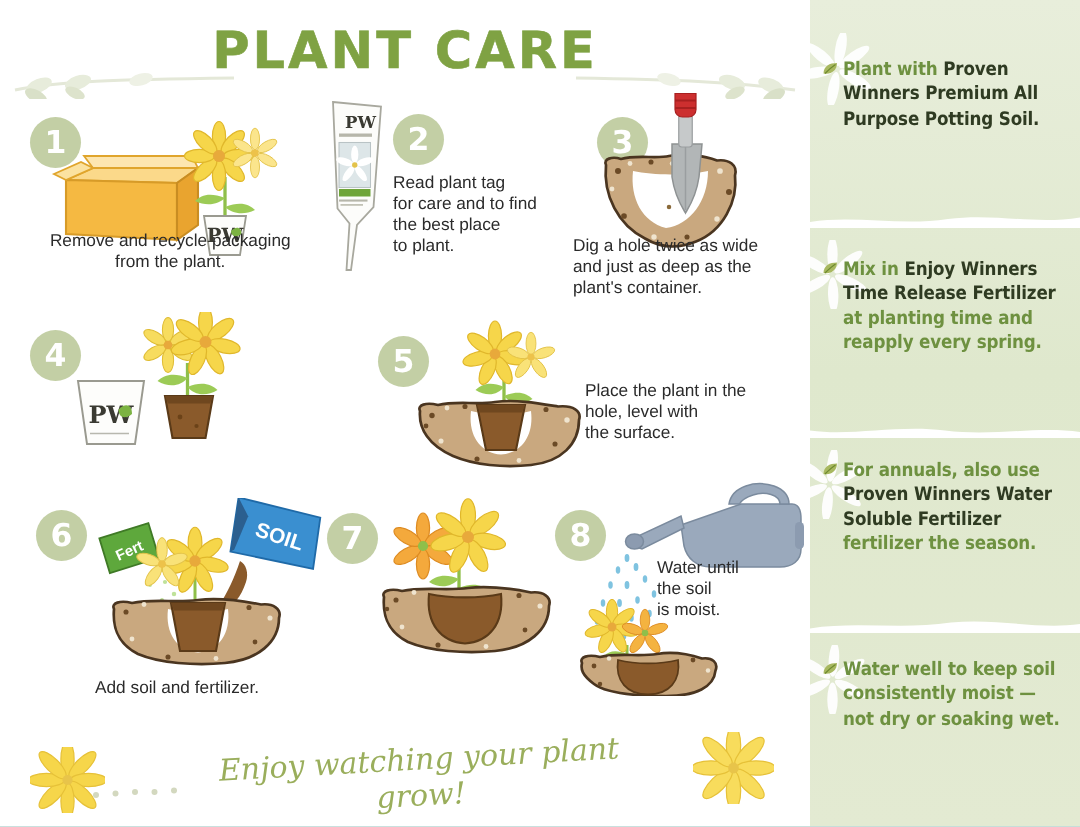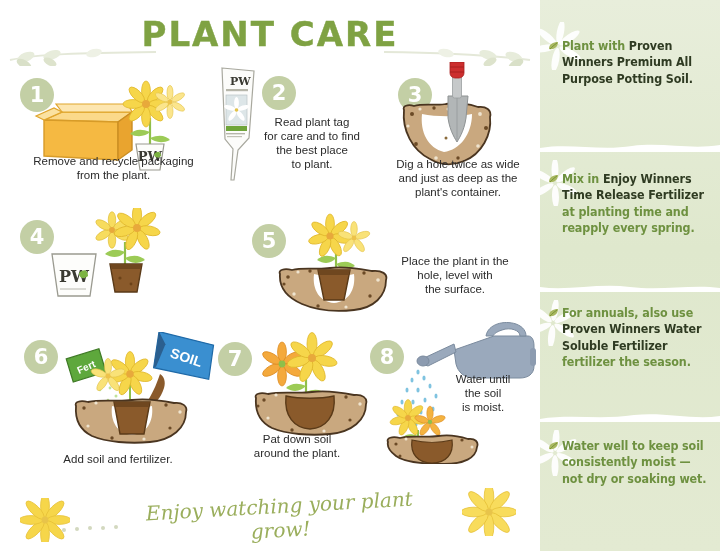--- a/index.html
+++ b/index.html
@@ -70,21 +70,21 @@
   }
   .cap {
     position: absolute;
     font-family: "Liberation Sans", sans-serif;
     font-size: 11.5px;
     line-height: 14px;
     color: #2b2b2b;
     white-space: pre-line;
   }
   .cap.center { text-align: center; }
-  .cap.left { text-align: center; }
+  .cap.left { text-align: left; }
 
   
   .art { position: absolute; }
 
   
   #footer {
     position: absolute;
     left: 0; top: 486px;
     width: 540px; height: 60px;
   }
@@ -478,22 +478,20 @@
           <circle cx="34" cy="63" r="1.6" fill="#efe4cf"></circle>
         <circle cx="104" cy="65" r="1.7" fill="#6b4a26"></circle>
           <circle cx="118" cy="72" r="1.7" fill="#efe4cf"></circle>
         <circle cx="108" cy="88" r="1.6" fill="#6b4a26"></circle>
           <circle cx="82" cy="99" r="1.6" fill="#efe4cf"></circle>
         <circle cx="50" cy="98" r="1.7" fill="#6b4a26"></circle>
           <circle cx="26" cy="86" r="1.6" fill="#efe4cf"></circle>
         <circle cx="16" cy="74" r="1.5" fill="#6b4a26"></circle>
       </svg>
 
-      <div class="cap center" style="left:10px; top:98px; width:150px;">Pat down soil
-around the plant.</div>
     </div>
 
     <div class="step" style="left:366px; top:326px; width:175px; height:140px;">
       <div class="badge" style="left:4px; top:14px;">8</div>
 
       <svg class="art" style="left:16px; top:-12px; width:160px; height:150px;" viewBox="0 0 160 150">
 
         <path d="M72 36 L112 22 L146 22 C 150 22, 152 26, 152 32 L152 52 C 152 60, 146 64, 138 64 L92 64
                  C 82 64, 76 58, 74 50 Z" fill="#9aa9bc" stroke="#7b8b9e" stroke-width="1"></path>
         <path d="M104 22 C 106 10, 122 6, 134 10 C 142 13, 144 18, 144 22 L138 22 C 138 16, 128 13, 120 16 C 114 18, 112 20, 111 22 Z" fill="#9aa9bc" stroke="#7b8b9e" stroke-width="1"></path>

